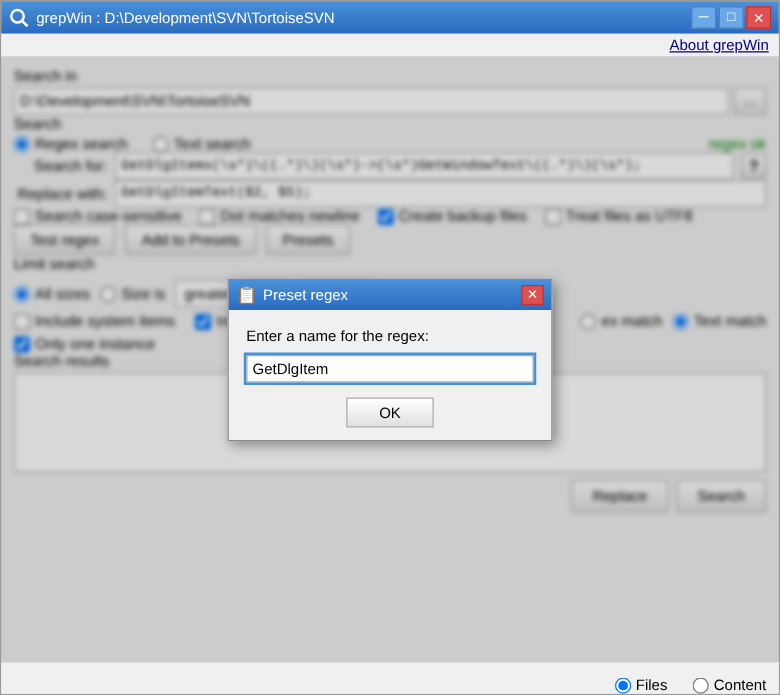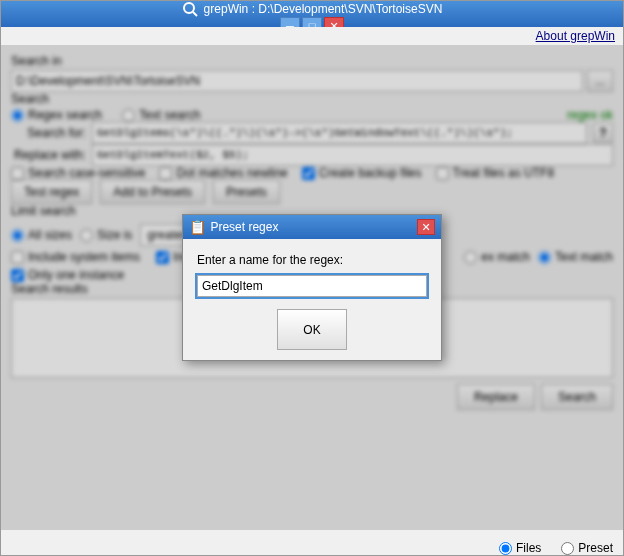--- a/index.html
+++ b/index.html
@@ -24,21 +24,20 @@
 
     
     .title-bar {
       background: linear-gradient(to bottom, #4a90d9, #2a6bbf);
       height: 26px;
       display: flex;
       align-items: center;
       padding: 0 6px;
       justify-content: space-between;
       flex-shrink: 0;
-      flex-direction: column;
     }
     .title-bar-left {
       display: flex;
       align-items: center;
       gap: 6px;
       color: white;
       font-size: 12px;
     }
     .title-icon {
       width: 16px;
@@ -340,21 +339,21 @@
       outline: 2px solid #4a90d9;
     }
     .dialog-buttons {
       display: flex;
       justify-content: center;
       gap: 8px;
       margin-top: 12px;
     }
     .dialog-btn {
       width: 70px;
-      height: 41px;
+      height: 24px;
       border: 1px solid #aaa;
       background: linear-gradient(to bottom, #ffffff, #e0e0e0);
       cursor: pointer;
       font-size: 12px;
     }
 
     input[type="radio"], input[type="checkbox"] {
       margin: 0;
     }
 
@@ -524,16 +523,16 @@
     </div>
   </div>
 
   <div class="status-bar">
     <label class="status-radio">
       <input type="radio" name="viewtype" checked="" style="">
       <span>Files</span>
     </label>
     <label class="status-radio">
       <input type="radio" name="viewtype" style="">
-      <span>Preset</span>
+      <span>Content</span>
     </label>
   </div>
 </div>
 
 </body></html>

